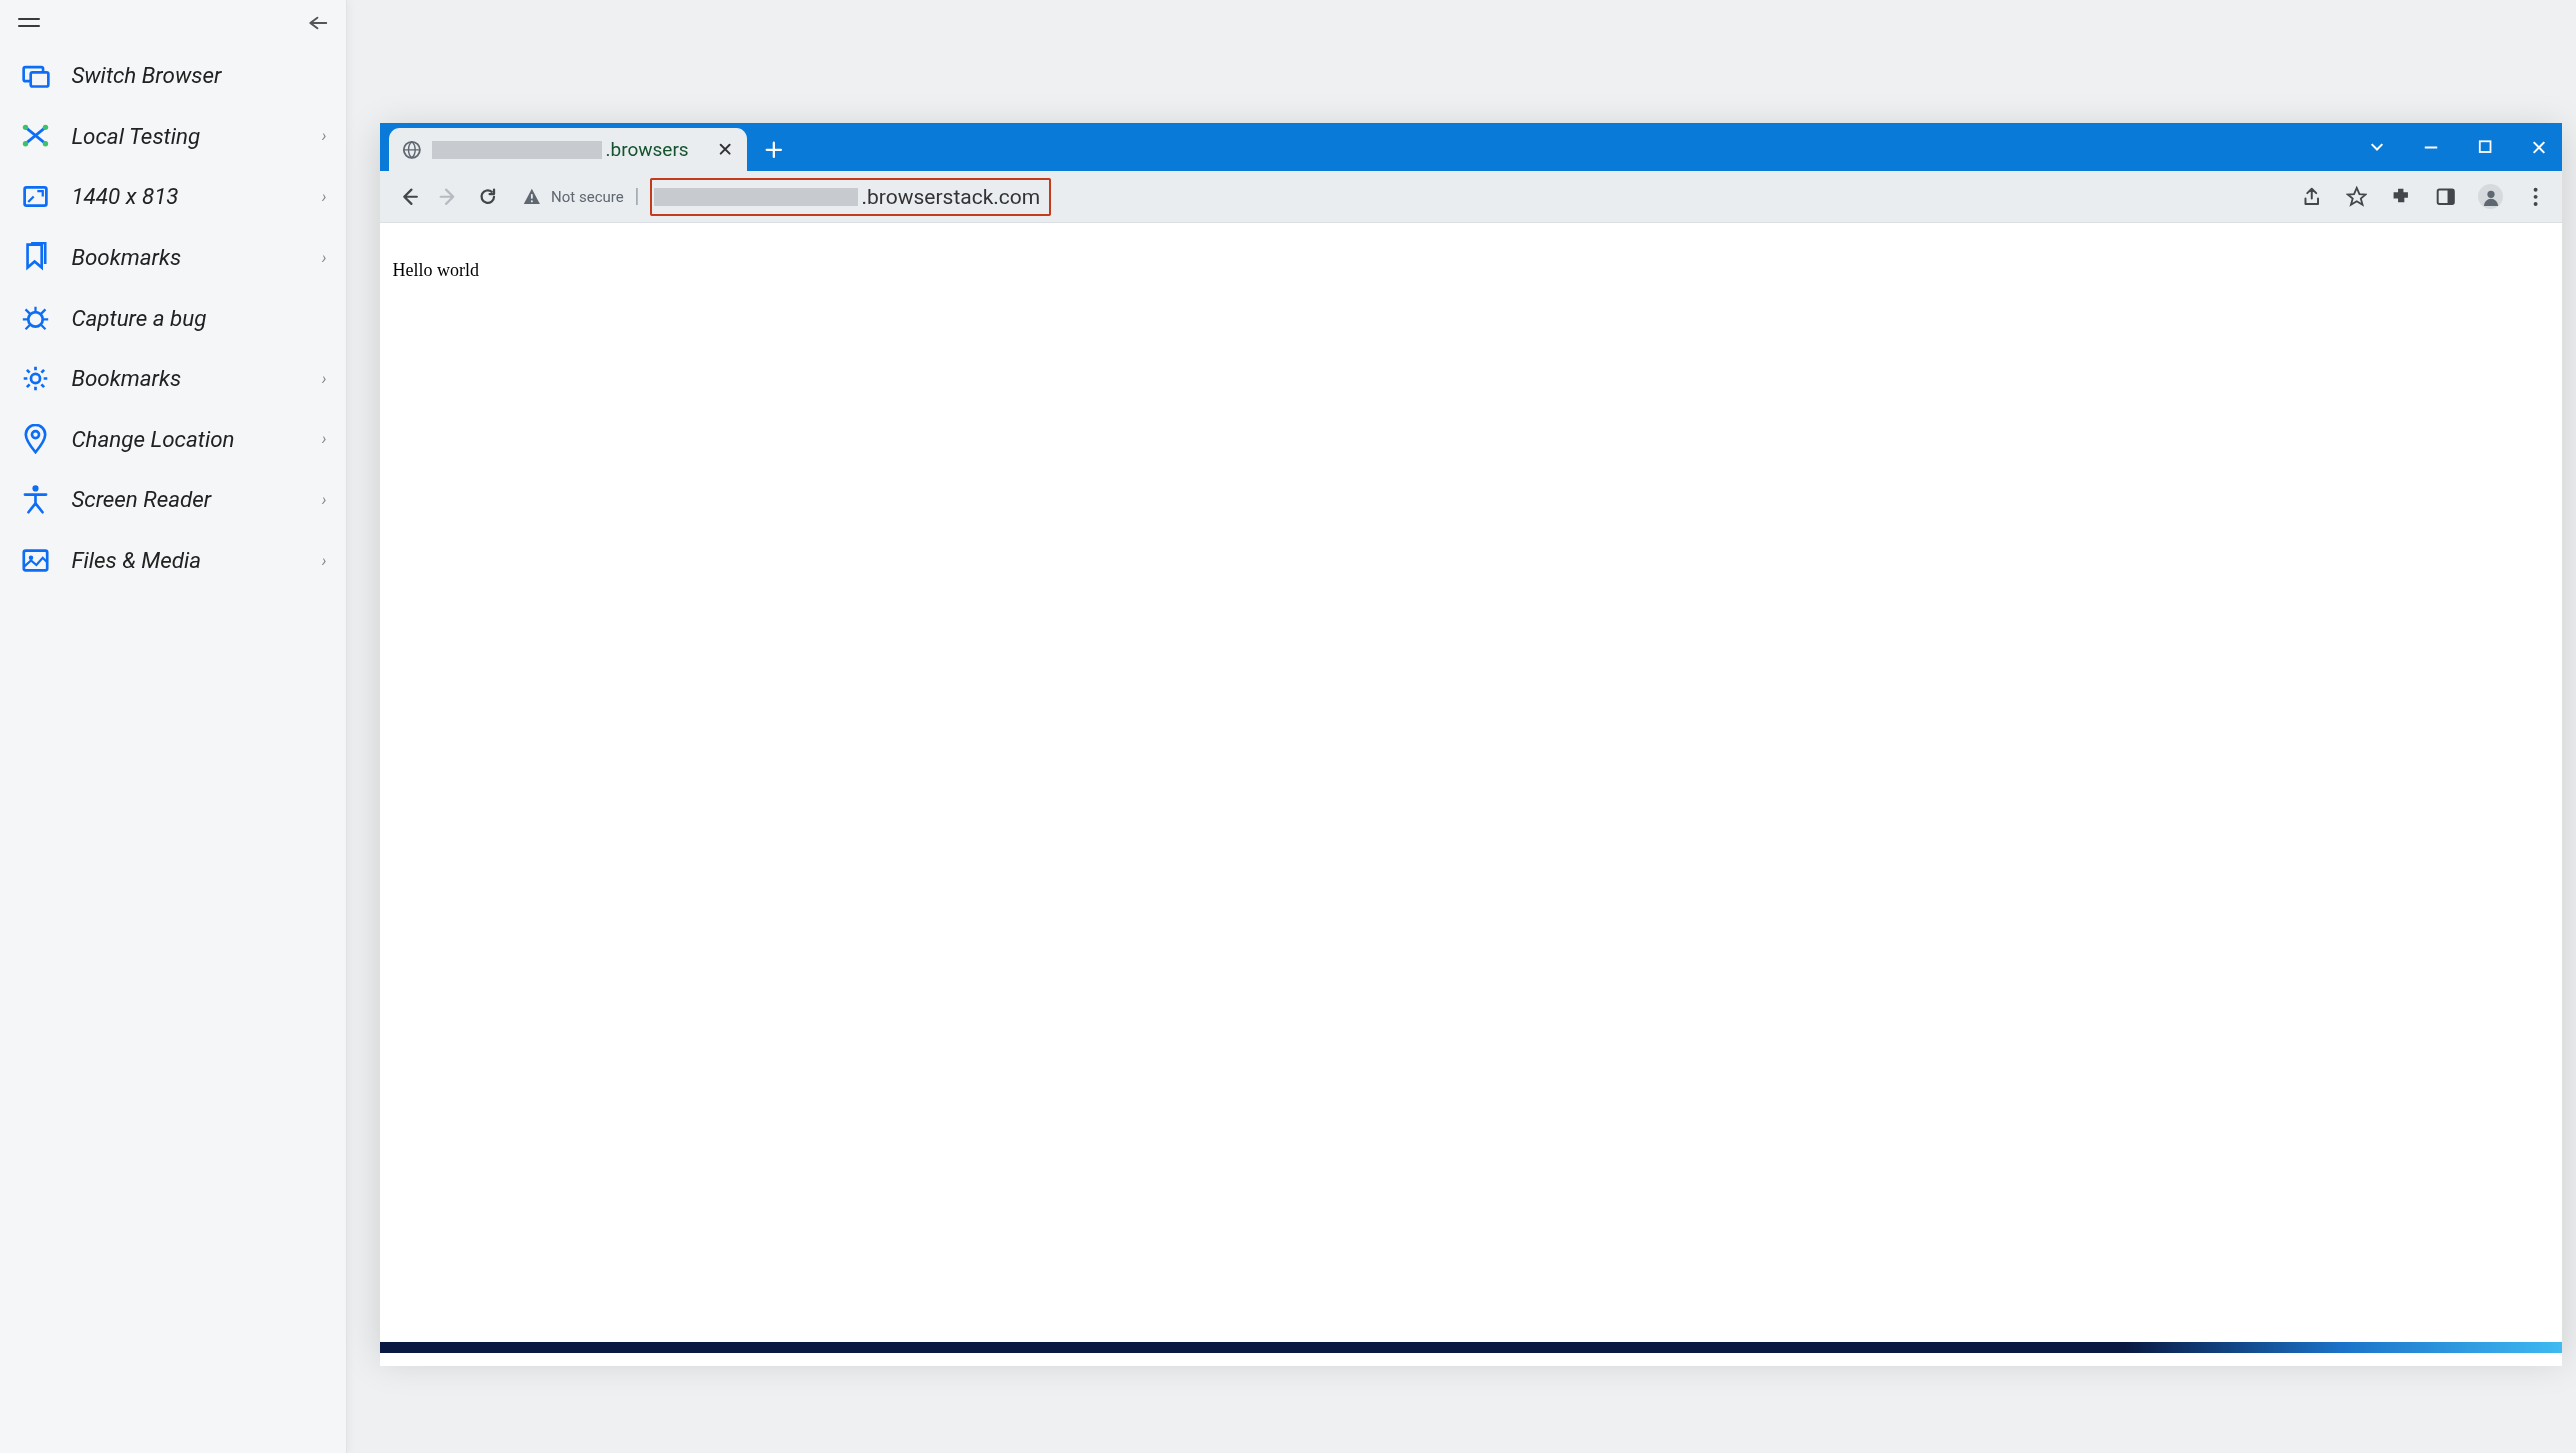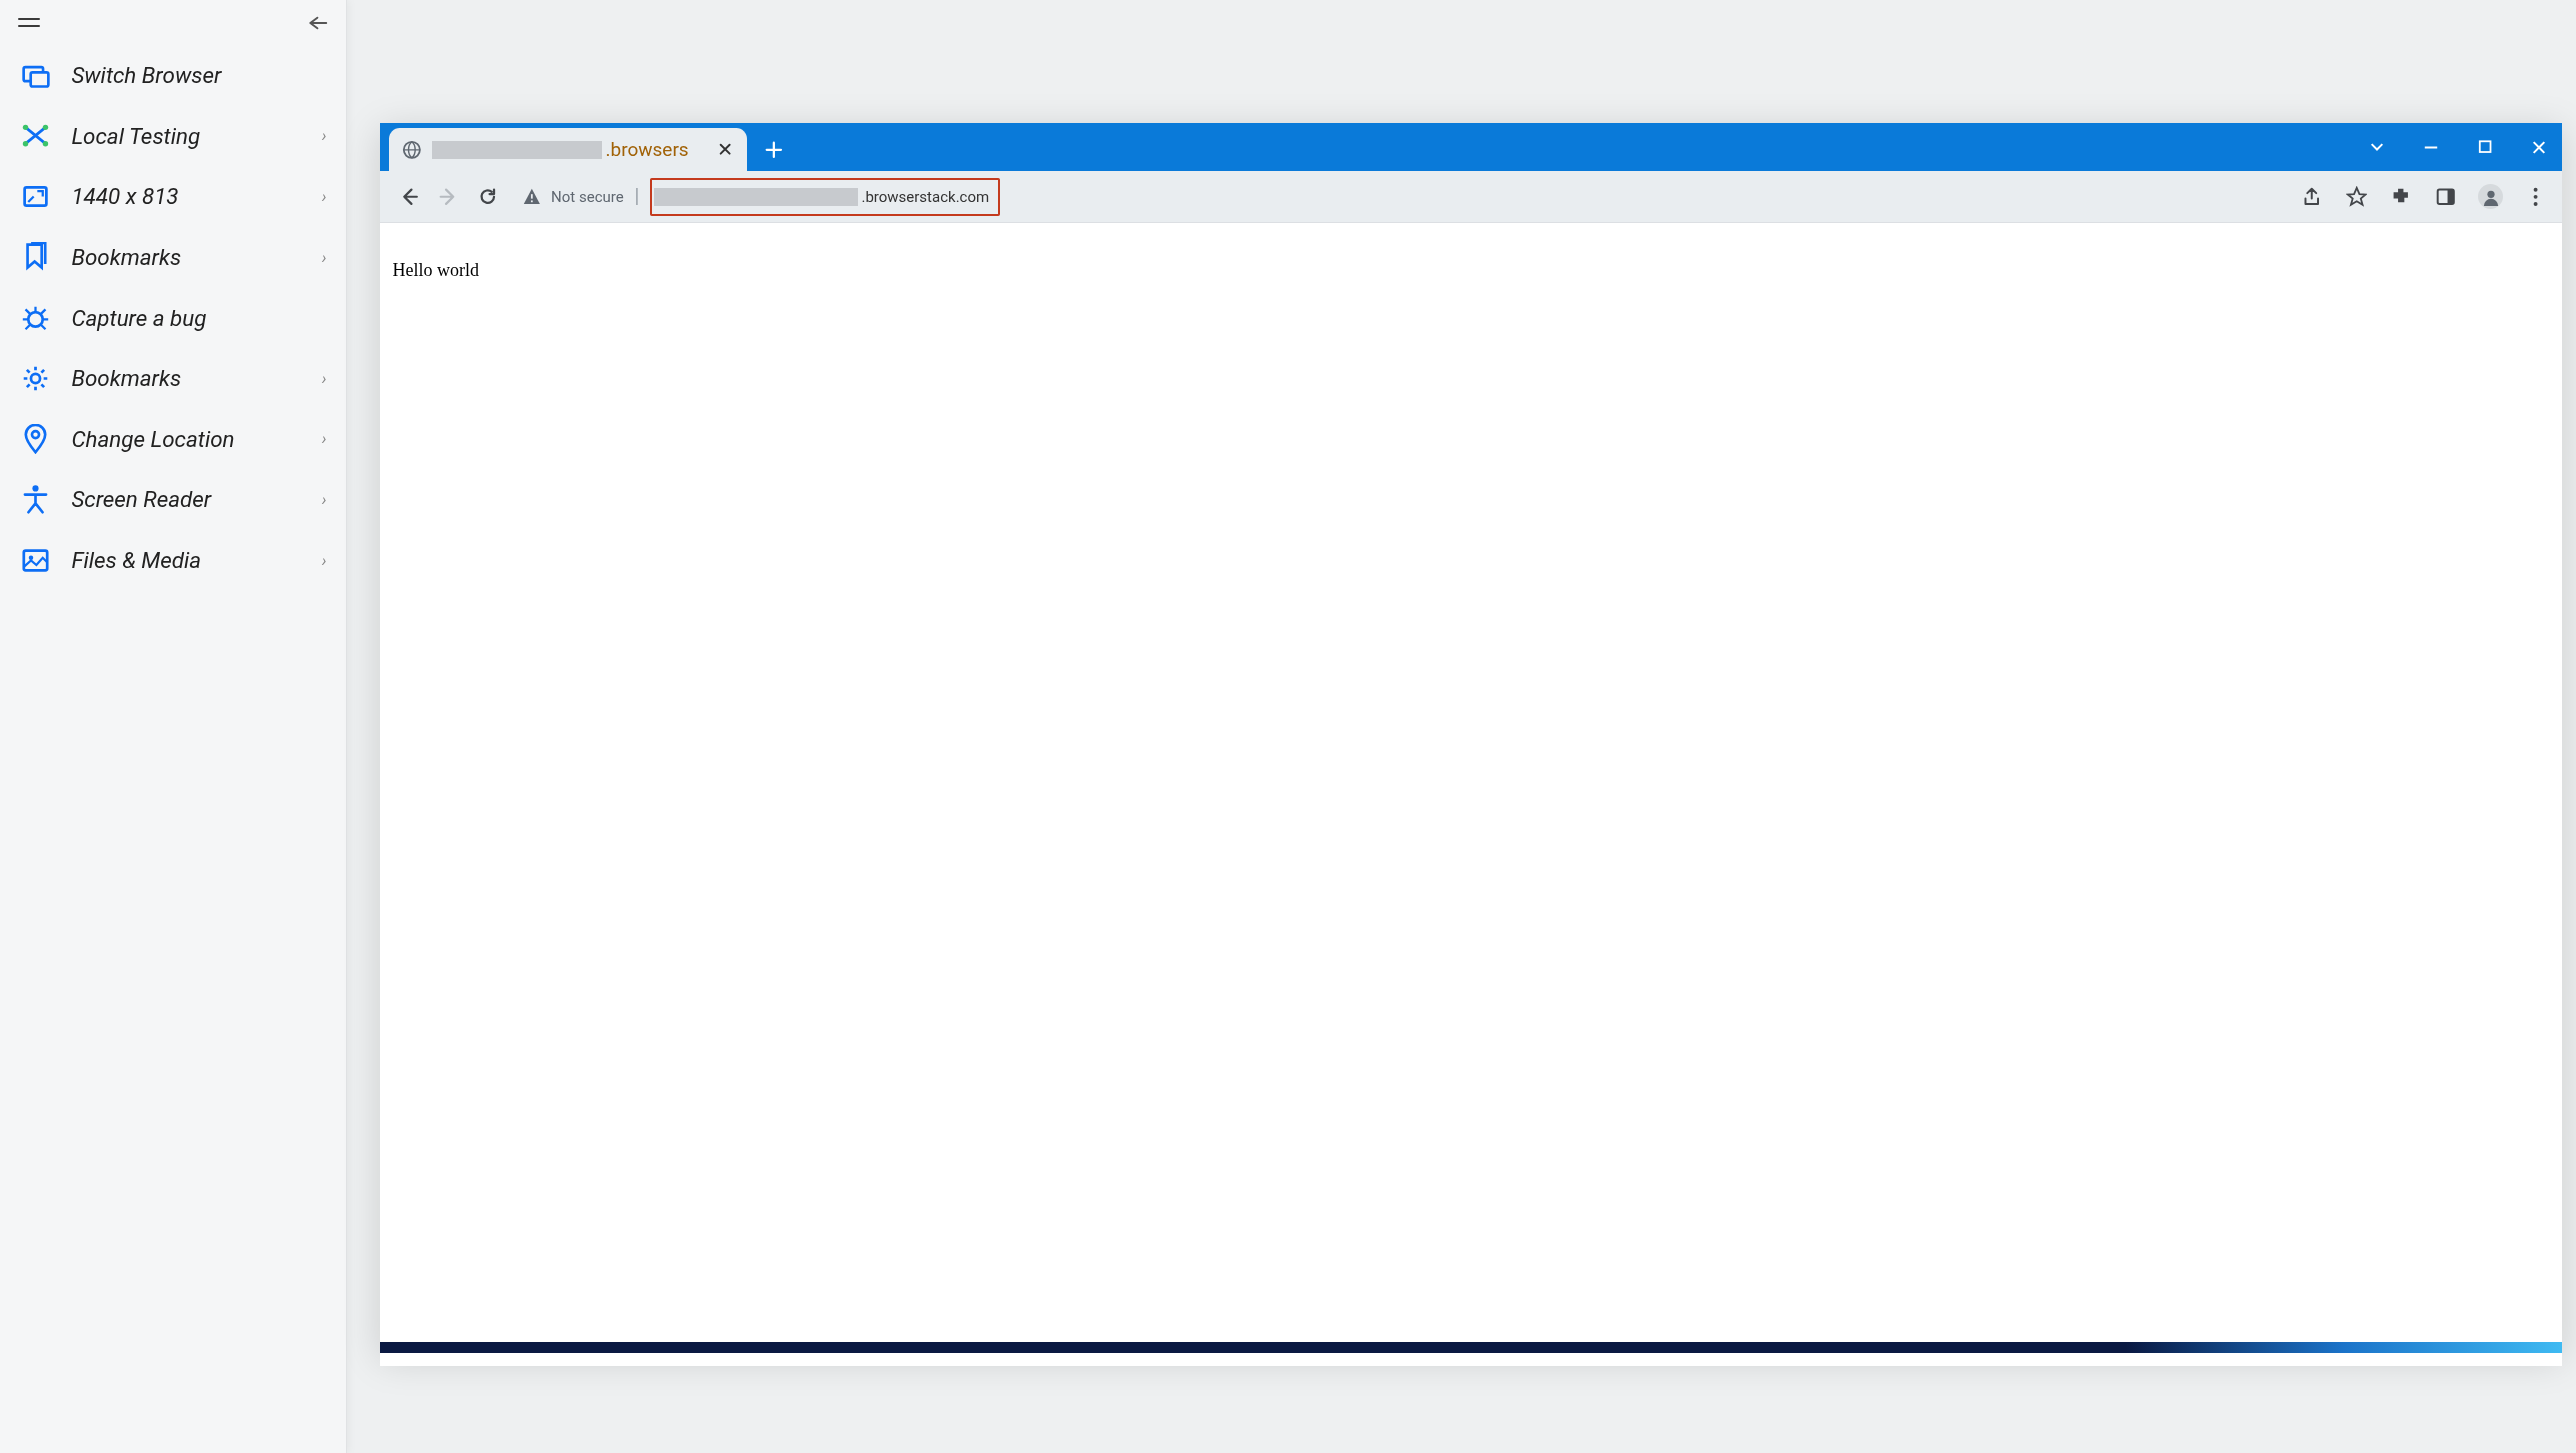--- a/index.html
+++ b/index.html
@@ -124,21 +124,21 @@
       align-items: center;
       gap: 0;
     }
     .tab .title-redacted {
       display: inline-block;
       height: 18px;
       width: 170px;
       background: #c7cace;
     }
     .tab .title-suffix {
-      color: #a16207;
+      color: #14532d;
       font-size: 19px;
       margin-left: 3.6px;
     }
     .tab .close-tab {
       color: #333;
       font-size: 18px;
       cursor: pointer;
       width: 18px;
       height: 18px;
       display: flex;
@@ -219,21 +219,21 @@
       align-items: center;
       height: 100%;
       border-radius: 1.8px;
     }
     .addr-redacted {
       display: inline-block;
       height: 18px;
       width: 204px;
       background: #c7cace;
     }
-    .addr-suffix { color: #333; font-size: 15px; margin-left: 3.6px; }
+    .addr-suffix { color: #333; font-size: 21px; margin-left: 3.6px; }
 
     .right-icons {
       display: flex;
       align-items: center;
       gap: 19.7px;
       color: #43464a;
       margin-left: 9px;
     }
     .right-icons .ic {
       width: 25px;

